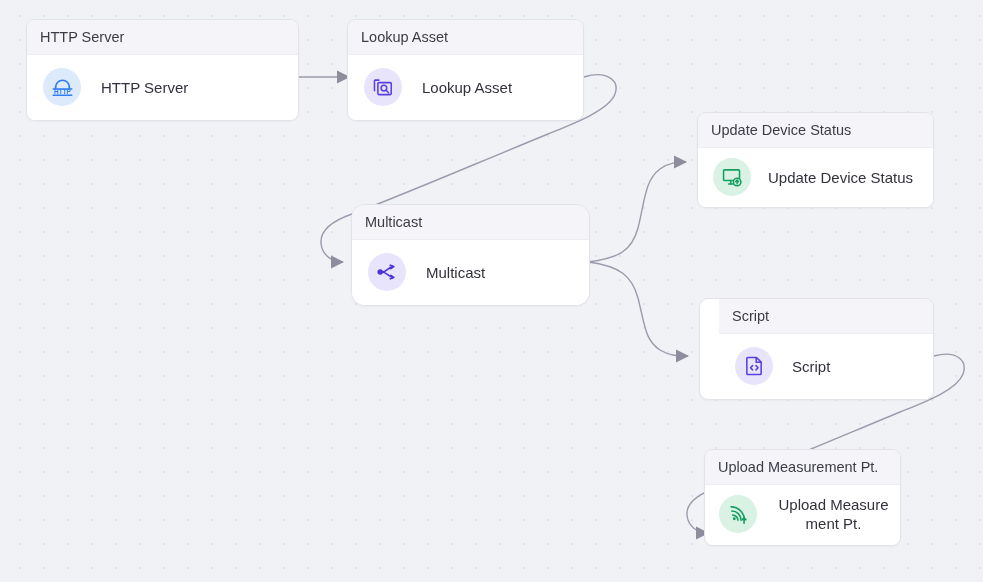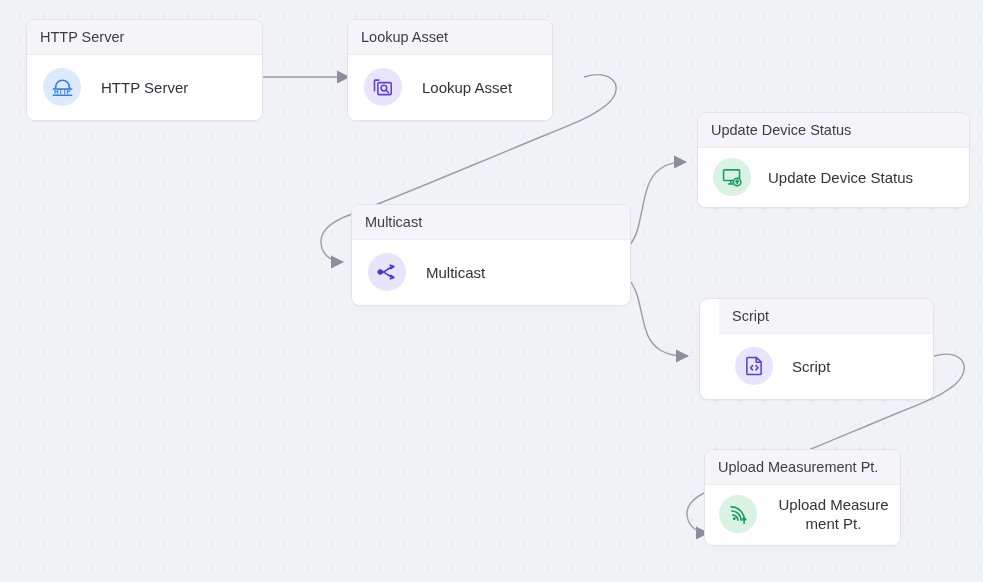--- a/index.html
+++ b/index.html
@@ -91,33 +91,33 @@
   .icon-green  { background: #d9f2e4; }
 
   .node-label {
     font-size: 15px;
     color: #32323c;
     line-height: 1.28;
     word-break: break-all;
   }
 
   
-  #node-http-server       { left: 26px;  top: 19px;  width: 237px; }
+  #node-http-server       { left: 26px;  top: 19px;  width: 273px; }
   #node-http-server .node-body   { padding: 13px 14px 14px 16px; }
   #node-http-server .node-label  { margin-left: 20px; }
 
-  #node-lookup-asset      { left: 347px; top: 19px;  width: 206px; }
+  #node-lookup-asset      { left: 347px; top: 19px;  width: 237px; }
   #node-lookup-asset .node-body  { padding: 13px 14px 14px 16px; }
   #node-lookup-asset .node-label { margin-left: 20px; }
 
-  #node-multicast         { left: 351px; top: 204px; width: 280px; }
+  #node-multicast         { left: 351px; top: 204px; width: 239px; border-radius: 14px; }
   #node-multicast .node-body     { padding: 13px 14px 14px 16px; }
   #node-multicast .node-label    { margin-left: 20px; }
 
-  #node-update-device     { left: 697px; top: 112px; width: 273px; }
+  #node-update-device     { left: 697px; top: 112px; width: 237px; }
   #node-update-device .node-body  { padding: 10px 8px 11px 15px; }
   #node-update-device .node-label { margin-left: 17px; width: 160px; }
 
   #node-script            { left: 699px; top: 298px; width: 235px; padding-left: 19px; }
   #node-script .node-body        { padding: 13px 14px 14px 16px; }
   #node-script .node-label       { margin-left: 19px; }
 
   #node-upload-measurement { left: 704px; top: 449px; width: 197px; }
   #node-upload-measurement .node-body  { padding: 10px 6px 11px 14px; }
   #node-upload-measurement .node-label {

